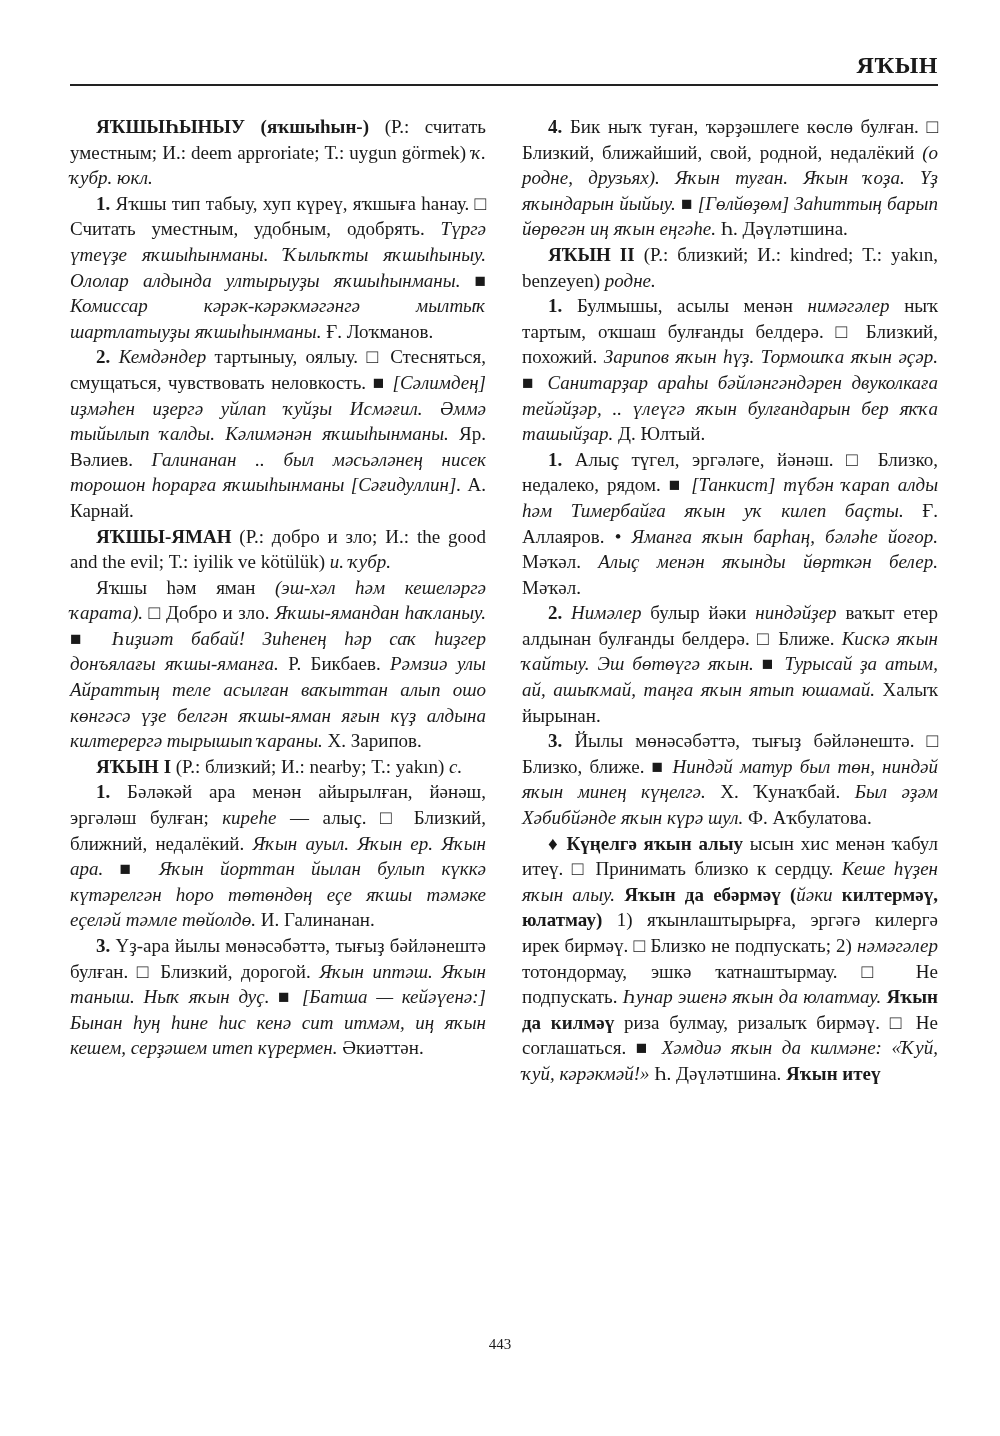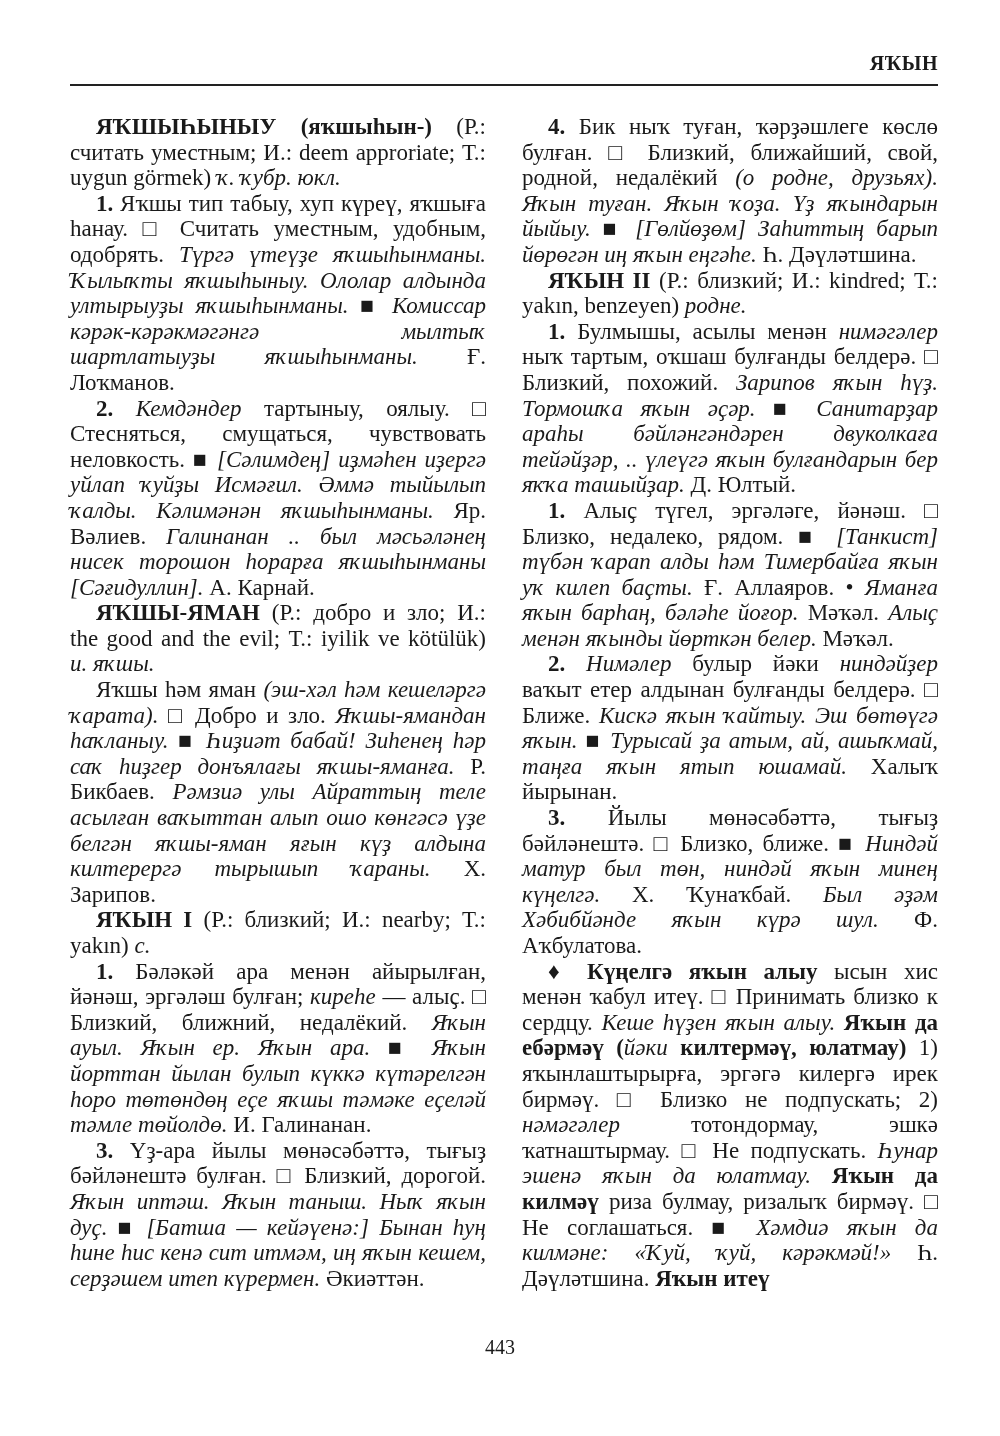--- a/index.html
+++ b/index.html
@@ -1,42 +1,42 @@
 <!DOCTYPE html>
 <html><head>
 <meta charset="utf-8">
 <style>
   html, body { margin:0; padding:0; background:#ffffff; }
   body { width:1000px; height:1436px; position:relative; overflow:hidden;
          font-family:"Liberation Serif","DejaVu Serif",serif; color:#1a1a1a; }
   .running-head { position:absolute; top:52px; right:62px; font-weight:bold;
-         font-size:20px; letter-spacing:0.5px; }
+         font-size:24px; letter-spacing:0.5px; }
   .rule { position:absolute; top:84px; left:70px; width:868px; height:2px; background:#222; }
-  .col { position:absolute; top:114px; width:416px; font-size:23px; line-height:25.6px;
+  .col { position:absolute; top:114px; width:416px; font-size:19px; line-height:25.6px;
          text-align:justify; hyphens:manual; }
   .col.left { left:70px; }
   .col.right { left:522px; }
   .p { margin:0; text-indent:26px; }
   b { font-weight:bold; }
   i { font-style:italic; }
   .page-number { position:absolute; top:1336px; left:0; width:1000px; text-align:center;
-         font-size:20px; }
+         font-size:15px; }
 </style>
 </head>
 <body>
 
 <div>
   <div class="running-head">ЯҠЫН</div>
   <div class="rule"></div>
 
   <div class="col left">
     <p class="p"><b>ЯҠШЫҺЫНЫУ (яҡшыһын-)</b><span> (Р.: считать уместным; И.: deem approriate; Т.: uygun görmek) </span><i>ҡ. ҡубр. юкл.</i></p>
     <p class="p"><b>1. </b><span>Яҡшы тип табыу, хуп күреү, яҡшыға һанау. □ Считать уместным, удобным, одобрять. </span><i>Түргә үтеүҙе яҡшыһынманы. Ҡылыҡты яҡшыһыныу. Ололар алдында ултырыуҙы яҡшыһынманы.</i><span> ■ </span><i>Комиссар кәрәк-кәрәкмәгәнгә мылтыҡ шартлатыуҙы яҡшыһынманы.</i><span> Ғ. Лоҡманов.</span></p>
     <p class="p"><b>2. </b><i>Кемдәндер</i><span> тартыныу, оялыу. □ Стесняться, смущаться, чувствовать неловкость. ■ </span><i>[Сәлимдең] иҙмәһен иҙергә уйлап ҡуйҙы Исмәғил. Әммә тыйылып ҡалды. Кәлимәнән яҡшыһынманы.</i><span> Яр. Вәлиев. </span><i>Галинанан .. был мәсьәләнең нисек торошон һорарға яҡшыһынманы [Сәғидуллин].</i><span> А. Карнай.</span></p>
-    <p class="p"><b>ЯҠШЫ-ЯМАН</b><span> (Р.: добро и зло; И.: the good and the evil; Т.: iyilik ve kötülük) </span><i>и. яҡшы.</i></p>
+    <p class="p"><b>ЯҠШЫ-ЯМАН</b><span> (Р.: добро и зло; И.: the good and the evil; Т.: iyilik ve kötülük) </span><i>и. ҡубр.</i></p>
     <p class="p"><span>Яҡшы һәм яман </span><i>(эш-хәл һәм кешеләргә ҡарата).</i><span> □ Добро и зло. </span><i>Яҡшы-ямандан һаҡланыу.</i><span> ■ </span><i>Һиҙиәт бабай! Зиһенең һәр саҡ һиҙгер донъялағы яҡшы-яманға.</i><span> Р. Бикбаев. </span><i>Рәмзиә улы Айраттың теле асылған ваҡыттан алып ошо көнгәсә үҙе белгән яҡшы-яман яғын күҙ алдына килтерергә тырышып ҡараны.</i><span> Х. Зарипов.</span></p>
     <p class="p"><b>ЯҠЫН I</b><span> (Р.: близкий; И.: nearby; Т.: yakın) </span><i>с.</i></p>
     <p class="p"><b>1. </b><span>Бәләкәй ара менән айырылған, йәнәш, эргәләш булған; </span><i>киреһе</i><span> — алыҫ. □ Близкий, ближний, недалёкий. </span><i>Яҡын ауыл. Яҡын ер. Яҡын ара.</i><span> ■ </span><i>Яҡын йорттан йылан булып күккә күтәрелгән һоро төтөндөң еҫе яҡшы тәмәке еҫеләй тәмле төйолдө.</i><span> И. Галинанан.</span></p>
     <p class="p"><b>3. </b><span>Үҙ-ара йылы мөнәсәбәттә, тығыҙ бәйләнештә булған. □ Близкий, дорогой. </span><i>Яҡын иптәш. Яҡын таныш. Ныҡ яҡын дуҫ.</i><span> ■ </span><i>[Батша — кейәүенә:] Бынан һуң һине һис кенә сит итмәм, иң яҡын кешем, серҙәшем итеп күрермен.</i><span> Әкиәттән.</span></p>
   </div>
 
   <div class="col right">
     <p class="p"><b>4. </b><span>Бик ныҡ туған, ҡәрҙәшлеге көслө булған. □ Близкий, ближайший, свой, родной, недалёкий </span><i>(о родне, друзьях). Яҡын туған. Яҡын ҡоҙа. Үҙ яҡындарын йыйыу.</i><span> ■ </span><i>[Гөлйөҙөм] Заһиттың барып йөрөгән иң яҡын еңгәһе.</i><span> Һ. Дәүләтшина.</span></p>
     <p class="p"><b>ЯҠЫН II</b><span> (Р.: близкий; И.: kindred; Т.: yakın, benzeyen) </span><i>родне.</i></p>
     <p class="p"><b>1. </b><span>Булмышы, асылы менән </span><i>нимәгәлер</i><span> ныҡ тартым, оҡшаш булғанды белдерә. □ Близкий, похожий. </span><i>Зарипов яҡын һүҙ. Тормошҡа яҡын әҫәр.</i><span> ■ </span><i>Санитарҙар араһы бәйләнгәндәрен двуколкаға тейәйҙәр, .. үлеүгә яҡын булғандарын бер яҡҡа ташыйҙар.</i><span> Д. Юлтый.</span></p>

